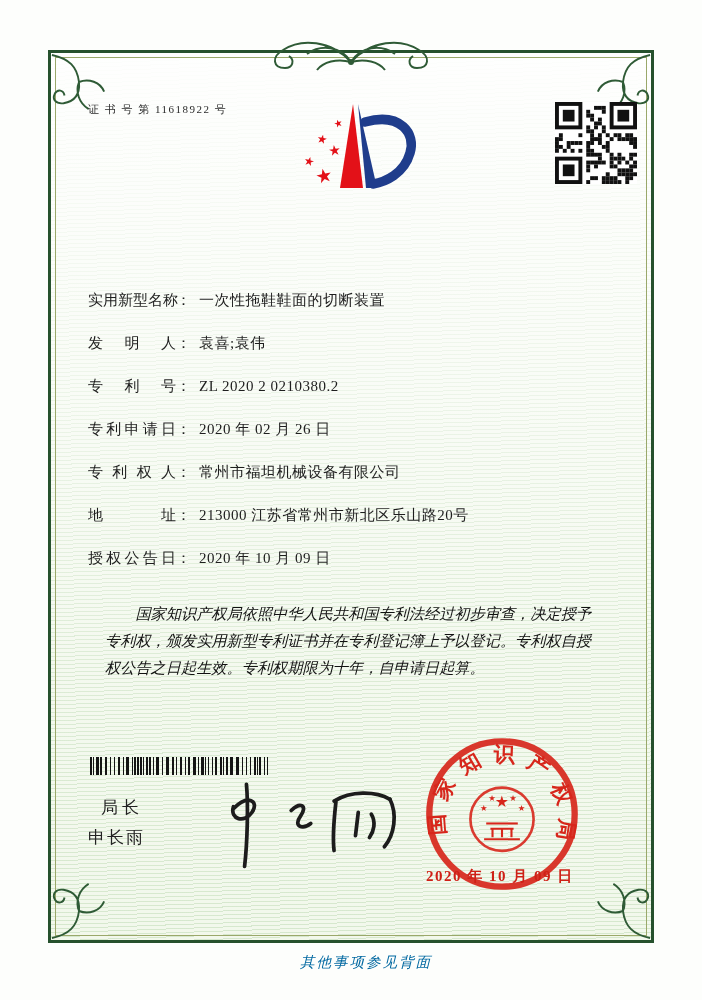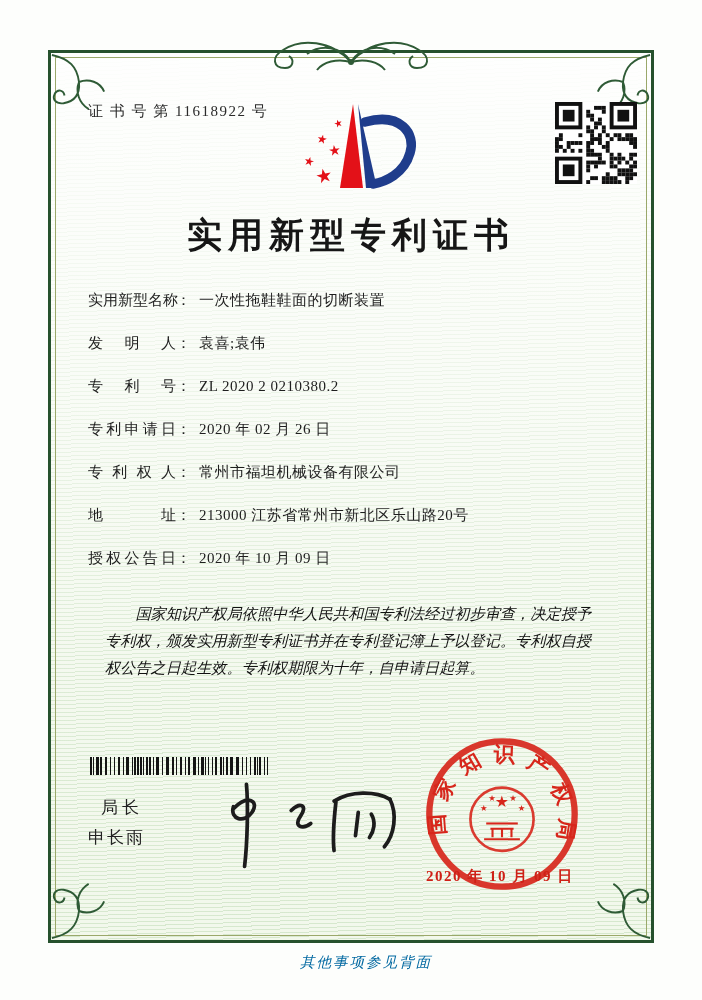--- a/index.html
+++ b/index.html
@@ -9,21 +9,21 @@
   .guilloche{position:absolute;left:50px;top:52px;width:602px;height:889px;
     background:
       linear-gradient(180deg, rgba(255,255,255,.95) 0%, rgba(255,255,255,.55) 38%, rgba(255,255,255,.15) 70%, rgba(255,255,255,0) 100%),
       repeating-linear-gradient(178deg, rgba(140,190,125,.28) 0 1px, rgba(255,255,255,0) 1px 4px),
       #f2f8ec;}
   .frame-outer{position:absolute;left:48px;top:50px;width:606px;height:893px;
       border:3px solid #26512d;box-sizing:border-box;}
   .frame-inner{position:absolute;left:55px;top:57px;width:592px;height:879px;
       border:1px solid #9aa86a;box-sizing:border-box;}
   .ornament{position:absolute;pointer-events:none;}
-  .cert-no{position:absolute;left:88px;top:102px;font-size:15px;letter-spacing:1.5px;color:#2a2a2a;}
+  .cert-no{position:absolute;left:88px;top:102px;font-size:11px;letter-spacing:1.5px;color:#2a2a2a;}
   .logo{position:absolute;left:283px;top:90px;width:142px;height:114px;}
   .qr{position:absolute;left:555px;top:102px;width:82px;height:82px;background:#fff;}
   .title{position:absolute;left:0;top:212px;width:702px;margin:0;text-align:center;
       font-size:35px;font-weight:bold;letter-spacing:6px;color:#161616;}
   .fields{position:absolute;left:88px;top:291px;width:530px;font-size:15px;}
   .frow{height:22px;margin-bottom:21px;white-space:nowrap;position:relative;}
   .flabel{display:inline-block;width:88px;text-align:justify;text-align-last:justify;vertical-align:top;}
   .fcolon{display:inline-block;margin-right:8px;}
   .fvalue{letter-spacing:.5px;}
   .fgroup2{position:absolute;left:275px;top:0;}
@@ -209,21 +209,20 @@
       <rect x="3.9047619047619047" y="3.9047619047619047" width="19.523809523809522" height="19.523809523809522" fill="#fff"></rect>
       <rect x="7.809523809523809" y="7.809523809523809" width="11.714285714285714" height="11.714285714285714" fill="#111"></rect>
       <rect x="54.666666666666664" y="0" width="27.333333333333332" height="27.333333333333332" fill="#111"></rect>
       <rect x="58.57142857142857" y="3.9047619047619047" width="19.523809523809522" height="19.523809523809522" fill="#fff"></rect>
       <rect x="62.476190476190474" y="7.809523809523809" width="11.714285714285714" height="11.714285714285714" fill="#111"></rect>
       <rect x="0" y="54.666666666666664" width="27.333333333333332" height="27.333333333333332" fill="#111"></rect>
       <rect x="3.9047619047619047" y="58.57142857142857" width="19.523809523809522" height="19.523809523809522" fill="#fff"></rect>
       <rect x="7.809523809523809" y="62.476190476190474" width="11.714285714285714" height="11.714285714285714" fill="#111"></rect>
     </svg>
 
-  <h1 class="title">实用新型专利证书</h1>
 
   <div class="fields">
     <div class="frow">
       <span class="flabel">实用新型名称</span><span class="fcolon">：</span><span class="fvalue">一次性拖鞋鞋面的切断装置</span>
     </div>
     <div class="frow">
       <span class="flabel">发明人</span><span class="fcolon">：</span><span class="fvalue">袁喜;袁伟</span>
     </div>
     <div class="frow">
       <span class="flabel">专利号</span><span class="fcolon">：</span><span class="fvalue">ZL 2020 2 0210380.2</span>

